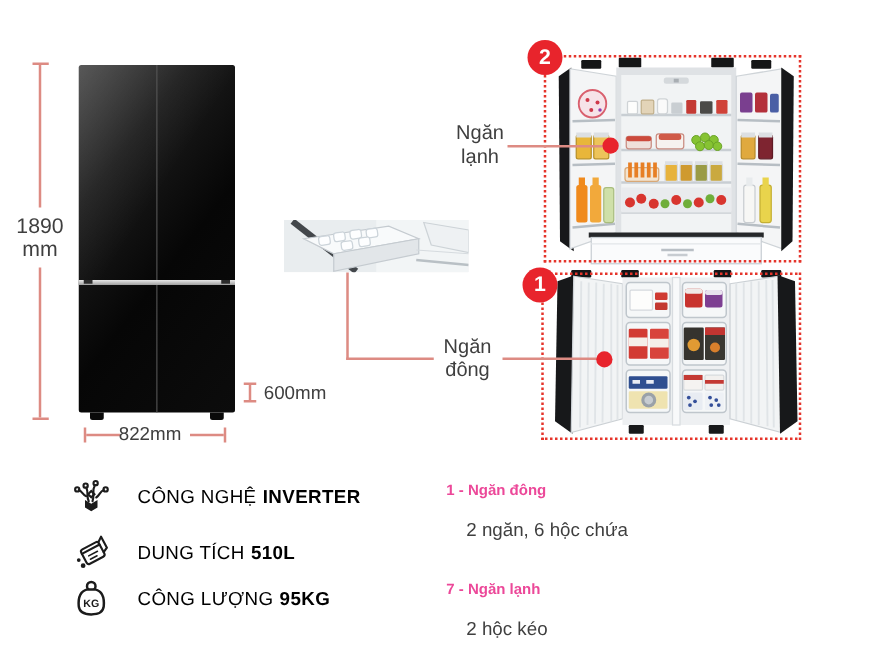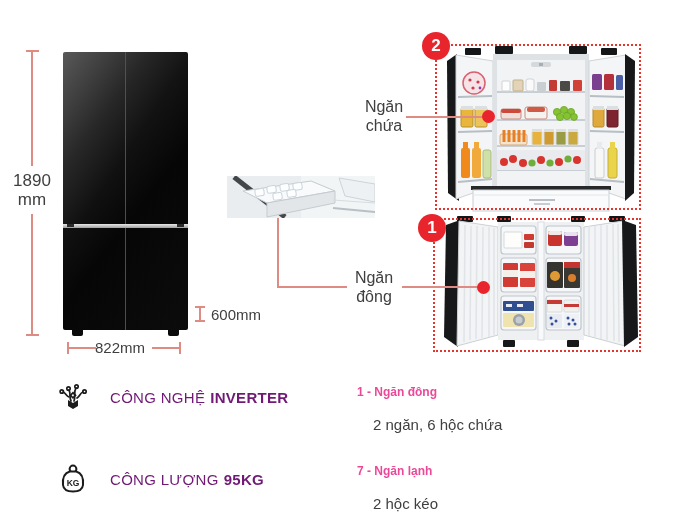--- a/index.html
+++ b/index.html
@@ -35,21 +35,21 @@
   
   .callout-label{font-size:16px;line-height:19px;text-align:center;color:#3f3f3f;}
   .red-dot{width:13px;height:13px;border-radius:50%;background:#e8242c;}
   .badge{width:28px;height:28px;border-radius:50%;background:#e8242c;color:#fff;
     font-size:17px;font-weight:bold;display:flex;align-items:center;justify-content:center;z-index:6;}
   .dashed-rect{border:2px dotted #e5342b;z-index:4;}
 
   
   .feature-row{left:58px;height:32px;display:flex;align-items:center;}
   .feature-icon{width:36px;height:32px;display:flex;align-items:center;justify-content:flex-start;flex:0 0 36px;}
-  .feature-text{margin-left:16px;font-size:15px;color:#701a75;letter-spacing:.3px;white-space:nowrap;}
+  .feature-text{margin-left:16px;font-size:15px;color:#000000;letter-spacing:.3px;white-space:nowrap;}
   .feature-text b{margin-left:5px;}
 
   
   .specs{left:357px;top:385px;width:330px;}
   .spec-heading{margin:0 0 3px 0;font-size:12px;font-weight:bold;color:#ec4899;}
   .spec-line{margin:16px;font-size:15px;line-height:19px;color:#3f3f3f;}
   .spec-gap{height:14px;}
 
   svg{display:block;}
 </style>
@@ -106,21 +106,21 @@
       <line x1="106" y1="24" x2="148" y2="27" stroke="#d6dbdf" stroke-width="1"></line>
     </svg>
   </div>
 
   <div class="abs dim-line" style="left:277px;top:218px;width:2px;height:70px;z-index:5"></div>
   <div class="abs dim-line" style="left:277px;top:286px;width:70px;height:2px;z-index:5"></div>
   <div class="abs callout-label" style="left:347px;top:268px;width:54px"><span>Ngăn</span><br><span>đông</span></div>
   <div class="abs dim-line" style="left:402px;top:286px;width:76px;height:2px;z-index:5"></div>
   <div class="abs red-dot" style="left:477px;top:281px;z-index:6"></div>
 
-  <div class="abs callout-label" style="left:362px;top:97px;width:44px"><span>Ngăn</span><br><span>chứa</span></div>
+  <div class="abs callout-label" style="left:362px;top:97px;width:44px"><span>Ngăn</span><br><span>lạnh</span></div>
   <div class="abs dim-line" style="left:406px;top:116px;width:78px;height:2px;z-index:5"></div>
   <div class="abs red-dot" style="left:482px;top:110px;z-index:6"></div>
 
   <div class="abs dashed-rect" style="left:435px;top:44px;width:202px;height:162px"></div>
   <div class="abs dashed-rect" style="left:433px;top:218px;width:204px;height:130px"></div>
   <div class="abs badge" style="left:422px;top:32px">2</div>
   <div class="abs badge" style="left:418px;top:214px">1</div>
 
   <div class="abs" style="left:443px;top:46px;z-index:3">
     <svg width="196" height="168" viewBox="0 0 196 168">
@@ -384,20 +384,35 @@
         <circle cx="10.5" cy="6.5" r="1.7"></circle>
         <circle cx="18.5" cy="4.5" r="1.7"></circle>
         <circle cx="26.5" cy="9.5" r="1.7"></circle>
         <circle cx="3.8" cy="9.5" r="1.7"></circle>
         <rect x="13.2" y="11.5" width="3.6" height="3.6" transform="rotate(45 15 13.3)"></rect>
       </svg>
     </span>
     <span class="feature-text"><span>CÔNG NGHỆ</span><b>INVERTER</b></span>
   </div>
 
+  <div class="abs feature-row" style="top:426px">
+    <span class="feature-icon">
+      <svg width="32" height="30" viewBox="0 0 32 30" fill="none" stroke="#1c1c1c" stroke-width="1.7" stroke-linejoin="round" stroke-linecap="round">
+        <g transform="rotate(-28 16 15)">
+          <rect x="8" y="9" width="16" height="13" rx="2"></rect>
+          <path d="M8 12 L24 12"></path>
+          <path d="M24 10 L28 7 L28 17 L24 19"></path>
+          <path d="M12 16 L20 16 M12 19 L18 19" stroke-width="1.2"></path>
+        </g>
+        <circle cx="5" cy="21" r="1.5" fill="#1c1c1c" stroke="none"></circle>
+        <circle cx="8.5" cy="25.5" r="1.9" fill="#1c1c1c" stroke="none"></circle>
+      </svg>
+    </span>
+    <span class="feature-text"><span>DUNG TÍCH</span><b>510L</b></span>
+  </div>
 
   <div class="abs feature-row" style="top:463px">
     <span class="feature-icon">
       <svg width="30" height="32" viewBox="0 0 30 32" fill="none" stroke="#1c1c1c" stroke-width="2" stroke-linejoin="round">
         <circle cx="15" cy="6" r="3.4"></circle>
         <path d="M11.8 8.5 C6 10 4.5 16 5 22 C5.4 26 8 28.5 15 28.5 C22 28.5 24.6 26 25 22 C25.5 16 24 10 18.2 8.5 Z" fill="#ffffff"></path>
         <text x="15" y="22.5" text-anchor="middle" font-family="Liberation Sans, sans-serif" font-size="8.5" font-weight="bold" fill="#1c1c1c" stroke="none">KG</text>
       </svg>
     </span>
     <span class="feature-text"><span>CÔNG LƯỢNG</span><b>95KG</b></span>

